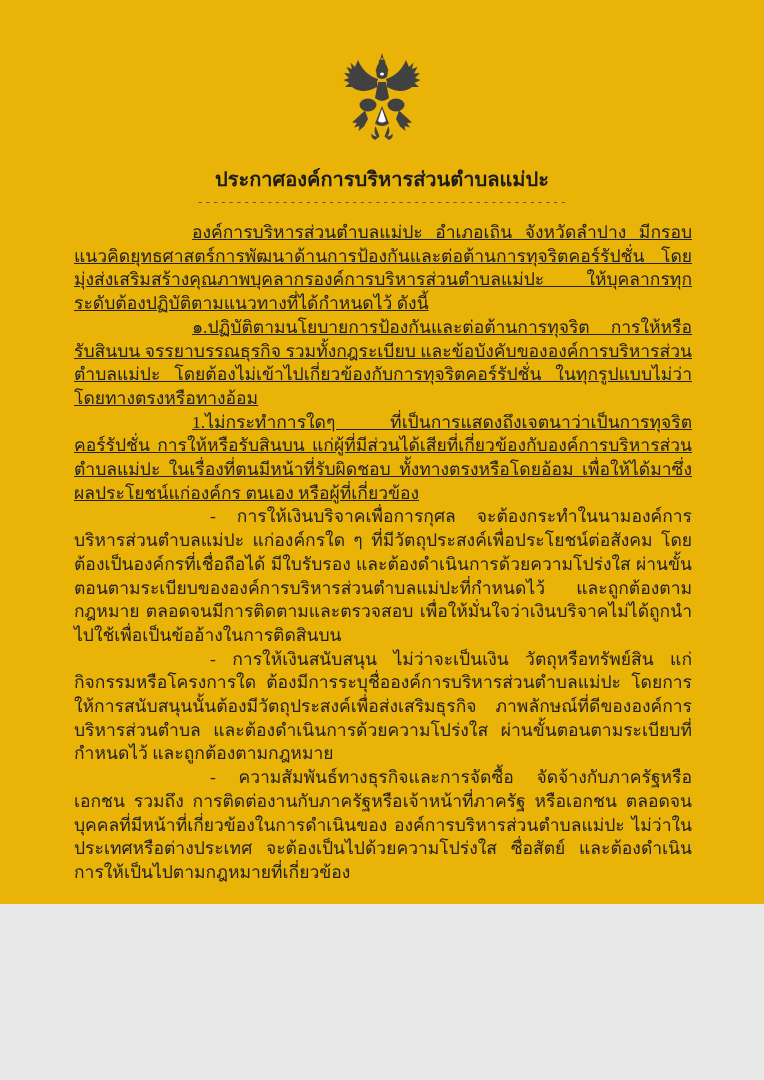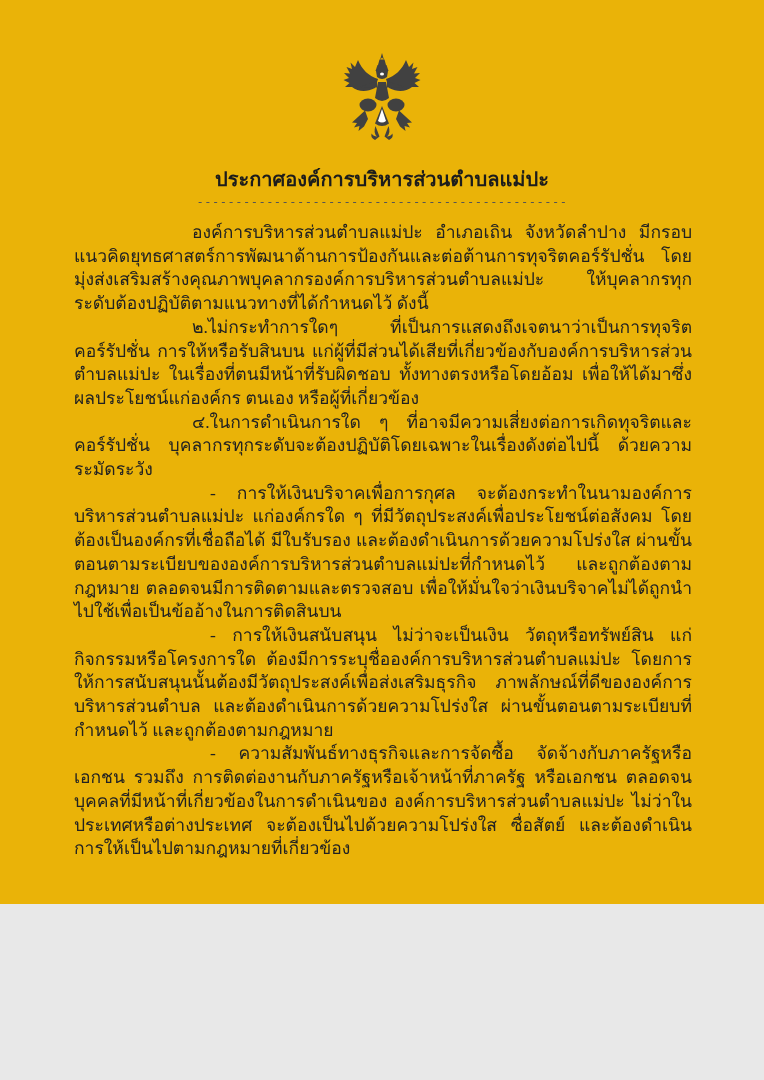--- a/index.html
+++ b/index.html
@@ -44,21 +44,21 @@
     margin: 12px 72px 0 74px;
     font-size: 17.5px;
     line-height: 23.7px;
     text-align: justify;
     color: #222222;
   }
   .content p {
     margin: 0;
     padding: 0;
   }
-  p.para-indent { text-indent: 118px; }
+  p.para-indent { text-indent: 118px; text-decoration: underline; }
   p.para-dash   { text-indent: 136px; }
 </style>
 </head>
 <body>
 
 <div class="page">
 
   <div class="emblem-wrap">
     <svg width="106" height="104" viewBox="0 0 212 208" aria-hidden="true">
       <g fill="#414141" stroke="none">
@@ -97,20 +97,20 @@
   </div>
 
   <div class="title-block">
     <div>ประกาศองค์การบริหารส่วนตำบลแม่ปะ</div>
   </div>
 
   <div class="divider">------------------------------------------------</div>
 
   <div class="content">
     <p class="para-indent">องค์การบริหารส่วนตำบลแม่ปะ  อำเภอเถิน  จังหวัดลำปาง มีกรอบแนวคิดยุทธศาสตร์การพัฒนาด้านการป้องกันและต่อต้านการทุจริตคอร์รัปชั่น โดยมุ่งส่งเสริมสร้างคุณภาพบุคลากรองค์การบริหารส่วนตำบลแม่ปะ  ให้บุคลากรทุกระดับต้องปฏิบัติตามแนวทางที่ได้กำหนดไว้ ดังนี้</p>
-    <p class="para-indent">๒.ไม่กระทำการใดๆ ที่เป็นการแสดงถึงเจตนาว่าเป็นการทุจริต คอร์รัปชั่น การให้หรือรับสินบน แก่ผู้ที่มีส่วนได้เสียที่เกี่ยวข้องกับองค์การบริหารส่วนตำบลแม่ปะ  ในเรื่องที่ตนมีหน้าที่รับผิดชอบ ทั้งทางตรงหรือโดยอ้อม  เพื่อให้ได้มาซึ่งผลประโยชน์แก่องค์กร ตนเอง หรือผู้ที่เกี่ยวข้อง</p>
-    <p class="para-indent">๔.ในการดำเนินการใด ๆ ที่อาจมีความเสี่ยงต่อการเกิดทุจริตและคอร์รัปชั่น บุคลากรทุกระดับจะต้องปฏิบัติโดยเฉพาะในเรื่องดังต่อไปนี้ ด้วยความระมัดระวัง</p>
+    <p class="para-indent">๑.ปฏิบัติตามนโยบายการป้องกันและต่อต้านการทุจริต การให้หรือรับสินบน จรรยาบรรณธุรกิจ รวมทั้งกฎระเบียบ และข้อบังคับขององค์การบริหารส่วนตำบลแม่ปะ  โดยต้องไม่เข้าไปเกี่ยวข้องกับการทุจริตคอร์รัปชั่น ในทุกรูปแบบไม่ว่าโดยทางตรงหรือทางอ้อม</p>
+    <p class="para-indent">1.ไม่กระทำการใดๆ ที่เป็นการแสดงถึงเจตนาว่าเป็นการทุจริต คอร์รัปชั่น การให้หรือรับสินบน แก่ผู้ที่มีส่วนได้เสียที่เกี่ยวข้องกับองค์การบริหารส่วนตำบลแม่ปะ  ในเรื่องที่ตนมีหน้าที่รับผิดชอบ ทั้งทางตรงหรือโดยอ้อม  เพื่อให้ได้มาซึ่งผลประโยชน์แก่องค์กร ตนเอง หรือผู้ที่เกี่ยวข้อง</p>
     <p class="para-dash">- การให้เงินบริจาคเพื่อการกุศล  จะต้องกระทำในนามองค์การบริหารส่วนตำบลแม่ปะ แก่องค์กรใด ๆ ที่มีวัตถุประสงค์เพื่อประโยชน์ต่อสังคม โดยต้องเป็นองค์กรที่เชื่อถือได้ มีใบรับรอง และต้องดำเนินการด้วยความโปร่งใส ผ่านขั้นตอนตามระเบียบขององค์การบริหารส่วนตำบลแม่ปะที่กำหนดไว้  และถูกต้องตามกฎหมาย ตลอดจนมีการติดตามและตรวจสอบ เพื่อให้มั่นใจว่าเงินบริจาคไม่ได้ถูกนำไปใช้เพื่อเป็นข้ออ้างในการติดสินบน</p>
     <p class="para-dash">- การให้เงินสนับสนุน ไม่ว่าจะเป็นเงิน วัตถุหรือทรัพย์สิน แก่กิจกรรมหรือโครงการใด ต้องมีการระบุชื่อองค์การบริหารส่วนตำบลแม่ปะ  โดยการให้การสนับสนุนนั้นต้องมีวัตถุประสงค์เพื่อส่งเสริมธุรกิจ ภาพลักษณ์ที่ดีขององค์การบริหารส่วนตำบล และต้องดำเนินการด้วยความโปร่งใส ผ่านขั้นตอนตามระเบียบที่กำหนดไว้ และถูกต้องตามกฎหมาย</p>
     <p class="para-dash">- ความสัมพันธ์ทางธุรกิจและการจัดซื้อ จัดจ้างกับภาครัฐหรือเอกชน รวมถึง การติดต่องานกับภาครัฐหรือเจ้าหน้าที่ภาครัฐ หรือเอกชน ตลอดจนบุคคลที่มีหน้าที่เกี่ยวข้องในการดำเนินของ องค์การบริหารส่วนตำบลแม่ปะ ไม่ว่าในประเทศหรือต่างประเทศ จะต้องเป็นไปด้วยความโปร่งใส ซื่อสัตย์ และต้องดำเนินการให้เป็นไปตามกฎหมายที่เกี่ยวข้อง</p>
   </div>
 
 </div>
 
 </body></html>

